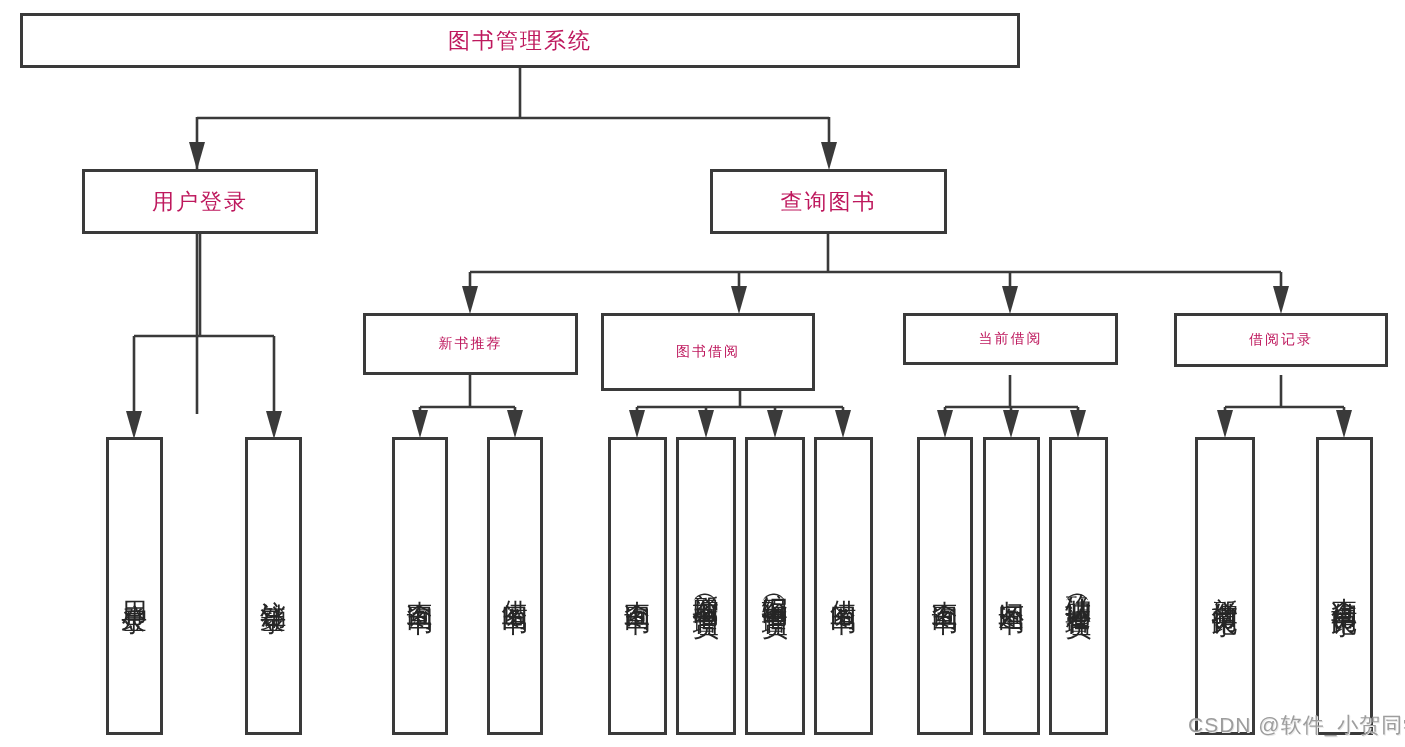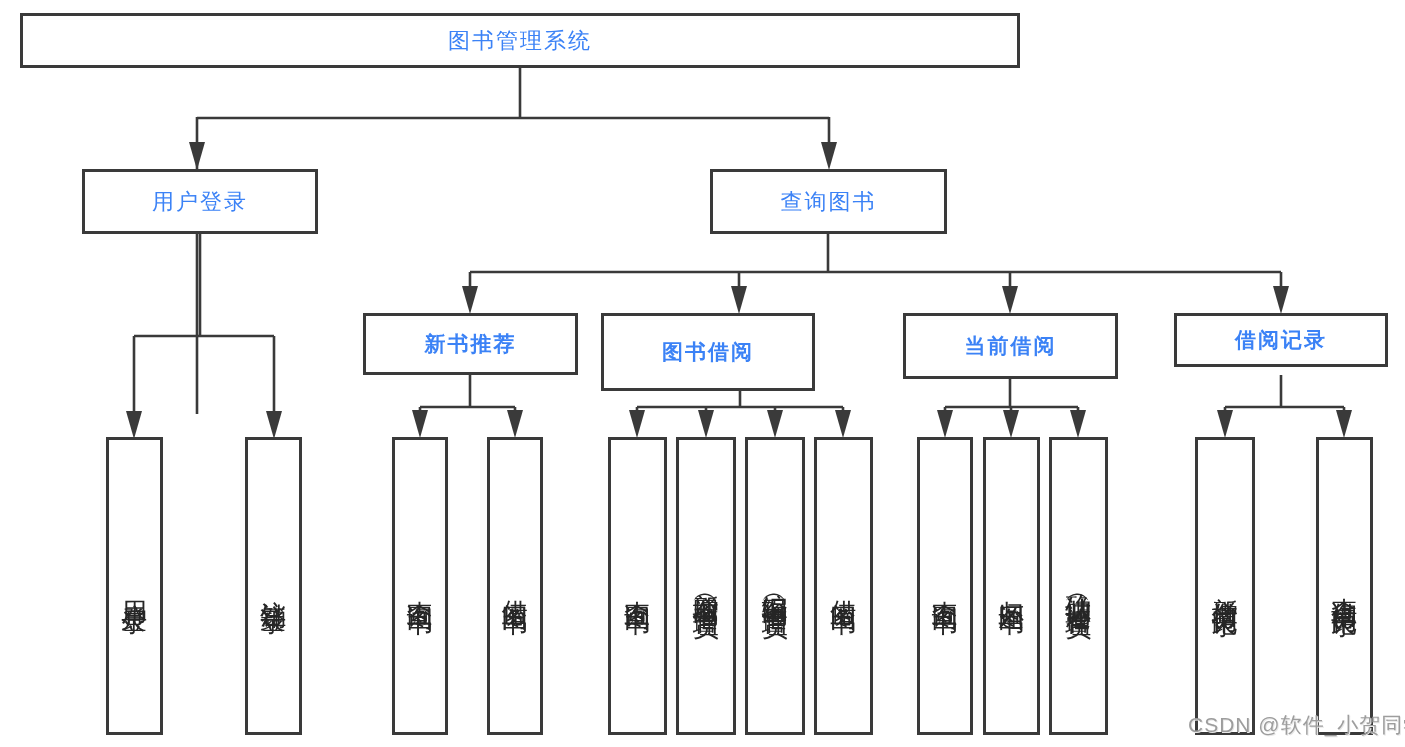--- a/index.html
+++ b/index.html
@@ -18,28 +18,28 @@
     pointer-events: none;
   }
   .node {
     position: absolute;
     box-sizing: border-box;
     border: 3px solid #3a3a3a;
     background: #ffffff;
     display: flex;
     align-items: center;
     justify-content: center;
-    color: #3b82f6;
+    color: #be185d;
     font-size: 22px;
     letter-spacing: 2px;
     white-space: nowrap;
     z-index: 2;
   }
   .node.root { font-size: 22px; }
-  .node.lvl2 { font-size: 21px; font-weight: bold; }
+  .node.lvl2 { font-size: 14px; }
   .leaf {
     position: absolute;
     box-sizing: border-box;
     border: 3px solid #3a3a3a;
     background: #ffffff;
     display: flex;
     align-items: center;
     justify-content: center;
     color: #262626;
     font-size: 26px;
@@ -154,21 +154,21 @@
   <div class="node" style="left:710px; top:169px; width:237px; height:65px;">
     <span>查询图书</span>
   </div>
 
   <div class="node lvl2" style="left:363px; top:313px; width:215px; height:62px;">
     <span>新书推荐</span>
   </div>
   <div class="node lvl2" style="left:601px; top:313px; width:214px; height:78px;">
     <span>图书借阅</span>
   </div>
-  <div class="node lvl2" style="left:903px; top:313px; width:215px; height:66px;">
+  <div class="node lvl2" style="left:903px; top:313px; width:215px; height:52px;">
     <span>当前借阅</span>
   </div>
   <div class="node lvl2" style="left:1174px; top:313px; width:214px; height:54px;">
     <span>借阅记录</span>
   </div>
 
   <div class="leaf" style="left:106px; top:437px; width:57px; height:298px;">
     <span>用户登录</span>
   </div>
   <div class="leaf" style="left:245px; top:437px; width:57px; height:298px;">

